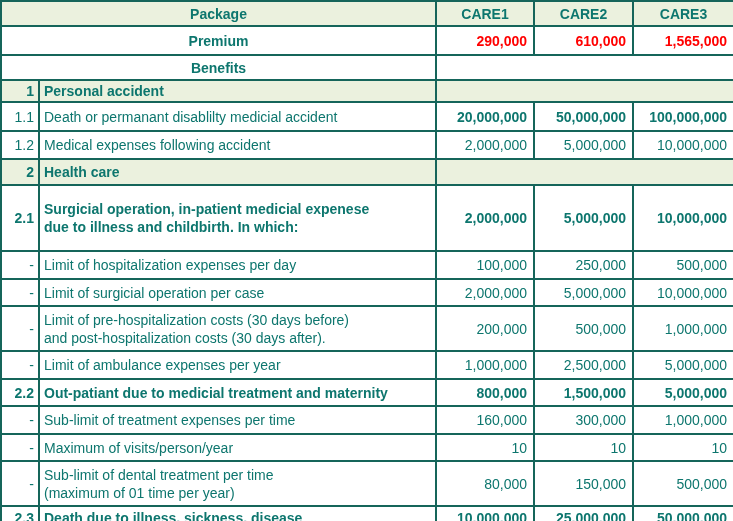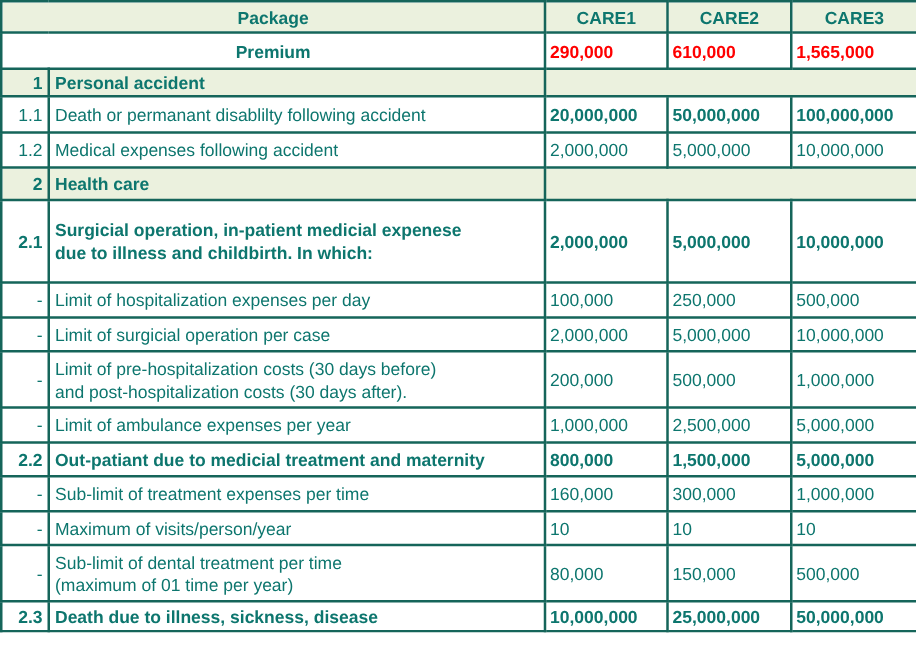--- a/index.html
+++ b/index.html
@@ -14,21 +14,21 @@
   }
   td{
     border:2px solid #15655a;
     vertical-align:middle;
     padding:1px 3px;
     overflow:hidden;
   }
   
   td.num{text-align:right;padding-right:4px;}
   td.desc{text-align:left;padding-left:4px;white-space:pre-line;line-height:1.3;}
-  td.val{text-align:left;padding-right:6px;}
+  td.val{text-align:right;padding-right:6px;}
   td.center{text-align:center;font-weight:bold;}
   
   td.green{background:#ebf1de;}
   tr.sect td{background:#ebf1de;font-weight:bold;}
   tr.bold td{font-weight:bold;}
   tr.vbold td.val{font-weight:bold;}
   tr.premium td.val{color:#ff0000;font-weight:bold;}
   
   tr.rh22{height:22px}
   tr.rh24{height:24px}
@@ -61,30 +61,34 @@
     <td class="center green">CARE3</td>
   </tr>
 
   <tr class="rh29 premium">
     <td class="center" colspan="2">Premium</td>
     <td class="val">290,000</td>
     <td class="val">610,000</td>
     <td class="val">1,565,000</td>
   </tr>
 
+  <tr class="rh25">
+    <td class="center" colspan="2">Benefits</td>
+    <td colspan="3"></td>
+  </tr>
 
   <tr class="rh22 sect">
     <td class="num">1</td>
     <td class="desc">Personal accident</td>
     <td colspan="3"></td>
   </tr>
 
   <tr class="rh29 vbold">
     <td class="num">1.1</td>
-    <td class="desc">Death or permanant disablilty following accident</td>
+    <td class="desc">Death or permanant disablilty medicial accident</td>
     <td class="val">20,000,000</td>
     <td class="val">50,000,000</td>
     <td class="val">100,000,000</td>
   </tr>
 
   <tr class="rh28">
     <td class="num">1.2</td>
     <td class="desc">Medical expenses following accident</td>
     <td class="val">2,000,000</td>
     <td class="val">5,000,000</td>

